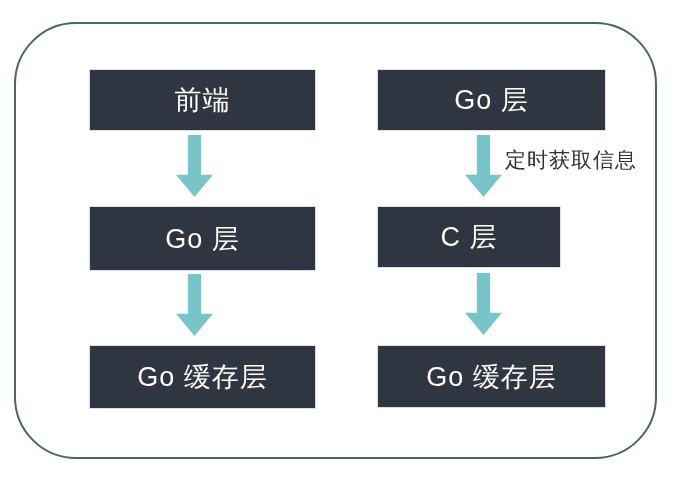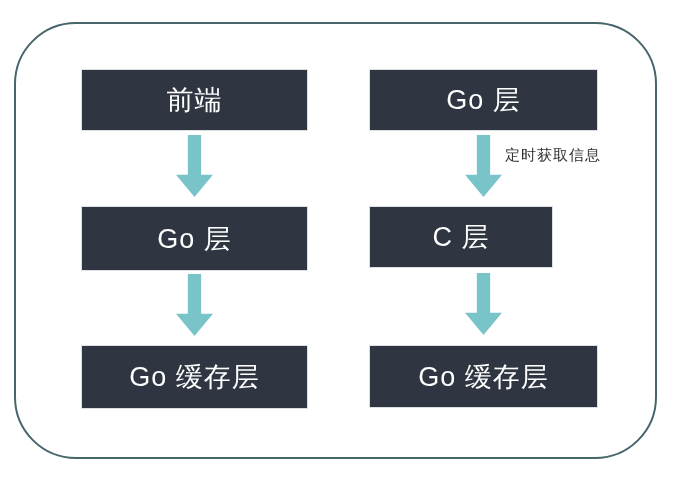--- a/index.html
+++ b/index.html
@@ -28,20 +28,21 @@
   .node {
     position: absolute;
     background: #2f3642;
     color: #ffffff;
     display: flex;
     align-items: center;
     justify-content: center;
     font-size: 27px;
     letter-spacing: 1px;
     box-shadow: 0 0 0 1px rgba(120,130,140,0.25);
+    margin-left: 8px;
   }
   .node-l1 { left: 82px;  top: 70px;  width: 225px; height: 60px; }
   .node-l2 { left: 82px;  top: 207px; width: 225px; height: 63px; }
   .node-l3 { left: 82px;  top: 346px; width: 225px; height: 62px; }
   .node-r1 { left: 370px; top: 70px;  width: 227px; height: 60px; }
   .node-r2 { left: 370px; top: 207px; width: 182px; height: 60px; }
   .node-r3 { left: 370px; top: 346px; width: 227px; height: 61px; }
   .arrow {
     position: absolute;
     width: 37px;
@@ -51,21 +52,21 @@
   }
   .arrow-l1 { left: 176px; top: 135px; }
   .arrow-l2 { left: 176px; top: 274px; }
   .arrow-r1 { left: 465px; top: 135px; }
   .arrow-r2 { left: 465px; top: 273px; }
   .edge-label {
     position: absolute;
     left: 505px;
     top: 146px;
     font-family: "Liberation Serif", "DejaVu Serif", serif;
-    font-size: 15px;
+    font-size: 21px;
     color: #303030;
     letter-spacing: 1px;
     white-space: nowrap;
   }
 </style>
 </head>
 <body>
 
 <div class="frame"></div>
 

